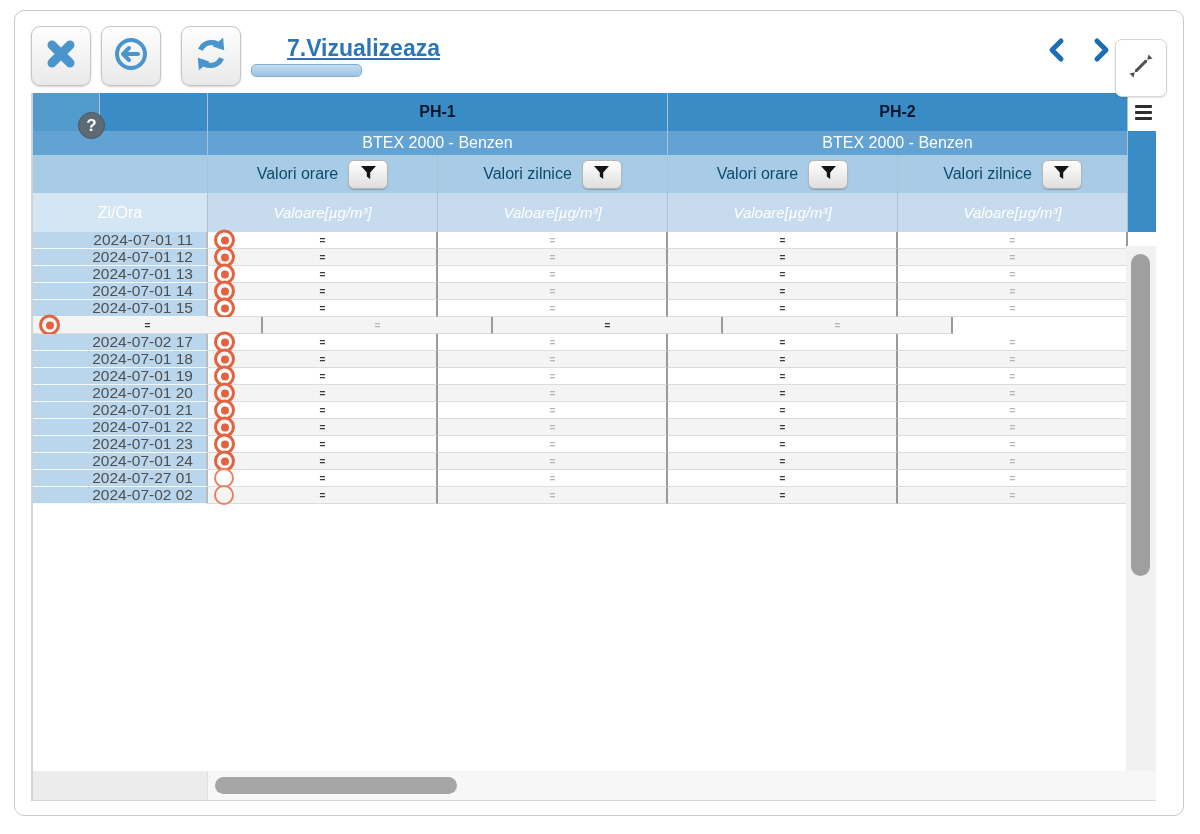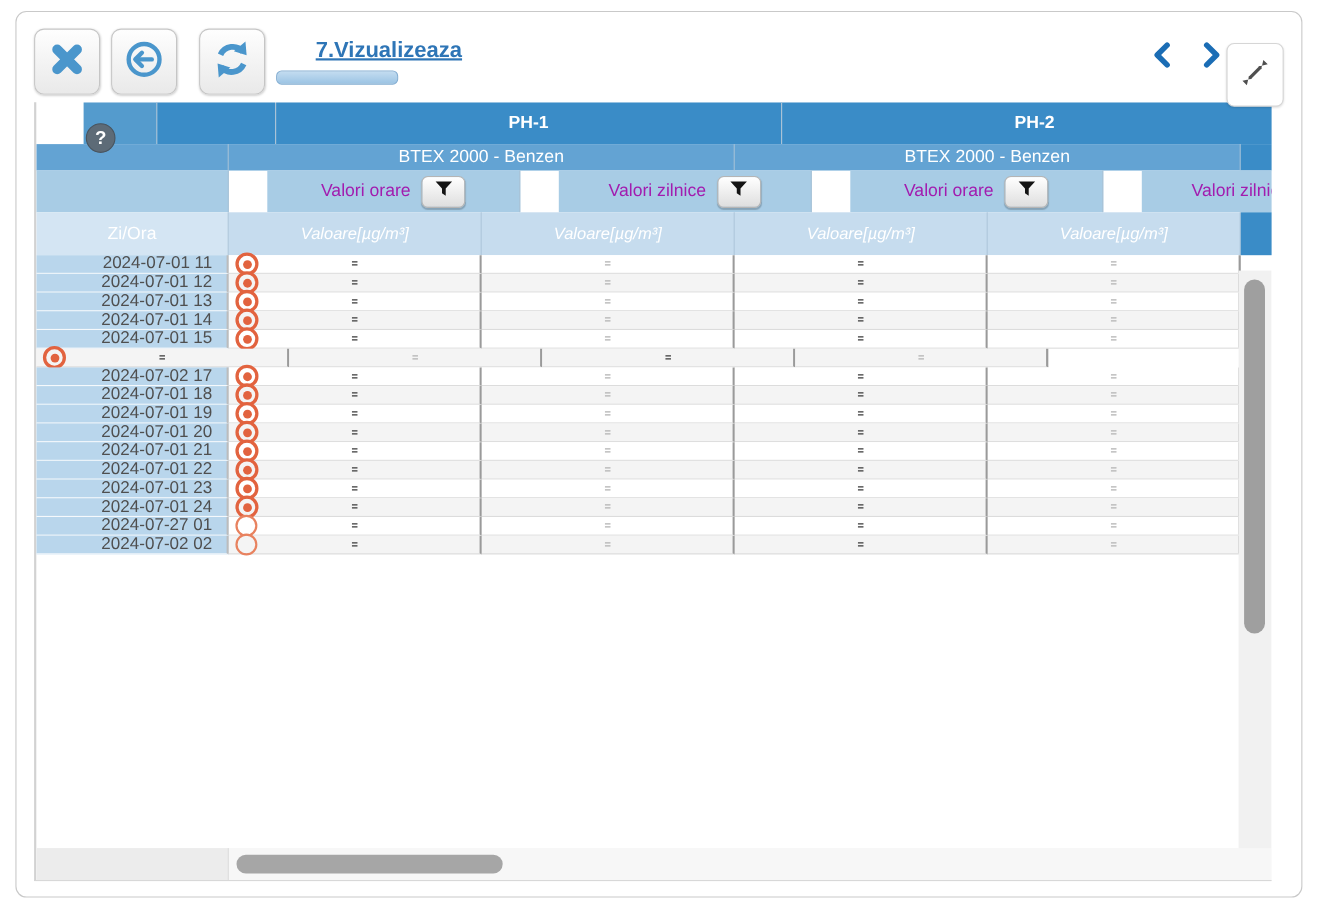--- a/index.html
+++ b/index.html
@@ -18,21 +18,21 @@
     border:1px solid #c5c5c5; border-radius:9px;
     box-shadow:0 1px 2px rgba(0,0,0,.18);
     display:flex; align-items:center; justify-content:center; cursor:pointer;
   }
   .tb-close   { left:16px; }
   .tb-back    { left:86px; }
   .tb-refresh { left:166px; }
 
   .view-link {
     position:absolute; left:272px; top:24px;
-    color:#2e75b6; font-size:20px; font-weight:700; text-decoration:underline; cursor:pointer;
+    color:#2e75b6; font-size:23px; font-weight:700; text-decoration:underline; cursor:pointer;
   }
   .progress {
     position:absolute; left:236px; top:53px; width:111px; height:13px;
     border:1px solid #84aed2; border-radius:5px;
     background:linear-gradient(#c3dcf0,#9cc4e4);
   }
   .chev { position:absolute; top:26px; width:26px; height:26px; cursor:pointer; }
   .chev-left  { left:1030px; }
   .chev-right { left:1072px; }
   .expand-btn {
@@ -48,23 +48,23 @@
     border-left:2px solid #d2d2d2; border-bottom:1px solid #d8d8d8;
     overflow:hidden; font-size:16px;
   }
   .trow { display:flex; width:100%; }
   .cell { flex:none; display:flex; align-items:center; justify-content:center; position:relative; }
   .c-time   { width:175px; }
   .c-val    { width:230px; }
   .c-scroll { width:30px; }
 
   
-  .h1 { height:38px; color:#ffffff;padding-left:43px; }
+  .h1 { height:38px; color:#0f172a; }
   .h2 { height:24px; color:#fff; }
-  .h3 { height:38px; color:#a21caf;gap:35px; }
+  .h3 { height:38px; color:#0c4a6e; }
   .h4 { height:39px; color:#fff; font-size:15px; }
   .bg-dark  { background:#3a8cc7; }
   .bg-mid   { background:#63a3d3; }
   .bg-light { background:#a8cce5; }
   .bg-pale  { background:#c6dcee;font-style:italic; }
   .bg-ziora { background:#d4e5f3; }
   .h1 .cell, .h2 .cell, .h3 .cell, .h4 .cell { border-right:1px solid #a9c2d6; }
   .station-name { font-weight:700; }
 
   .corner-split { display:flex; padding:0; }

